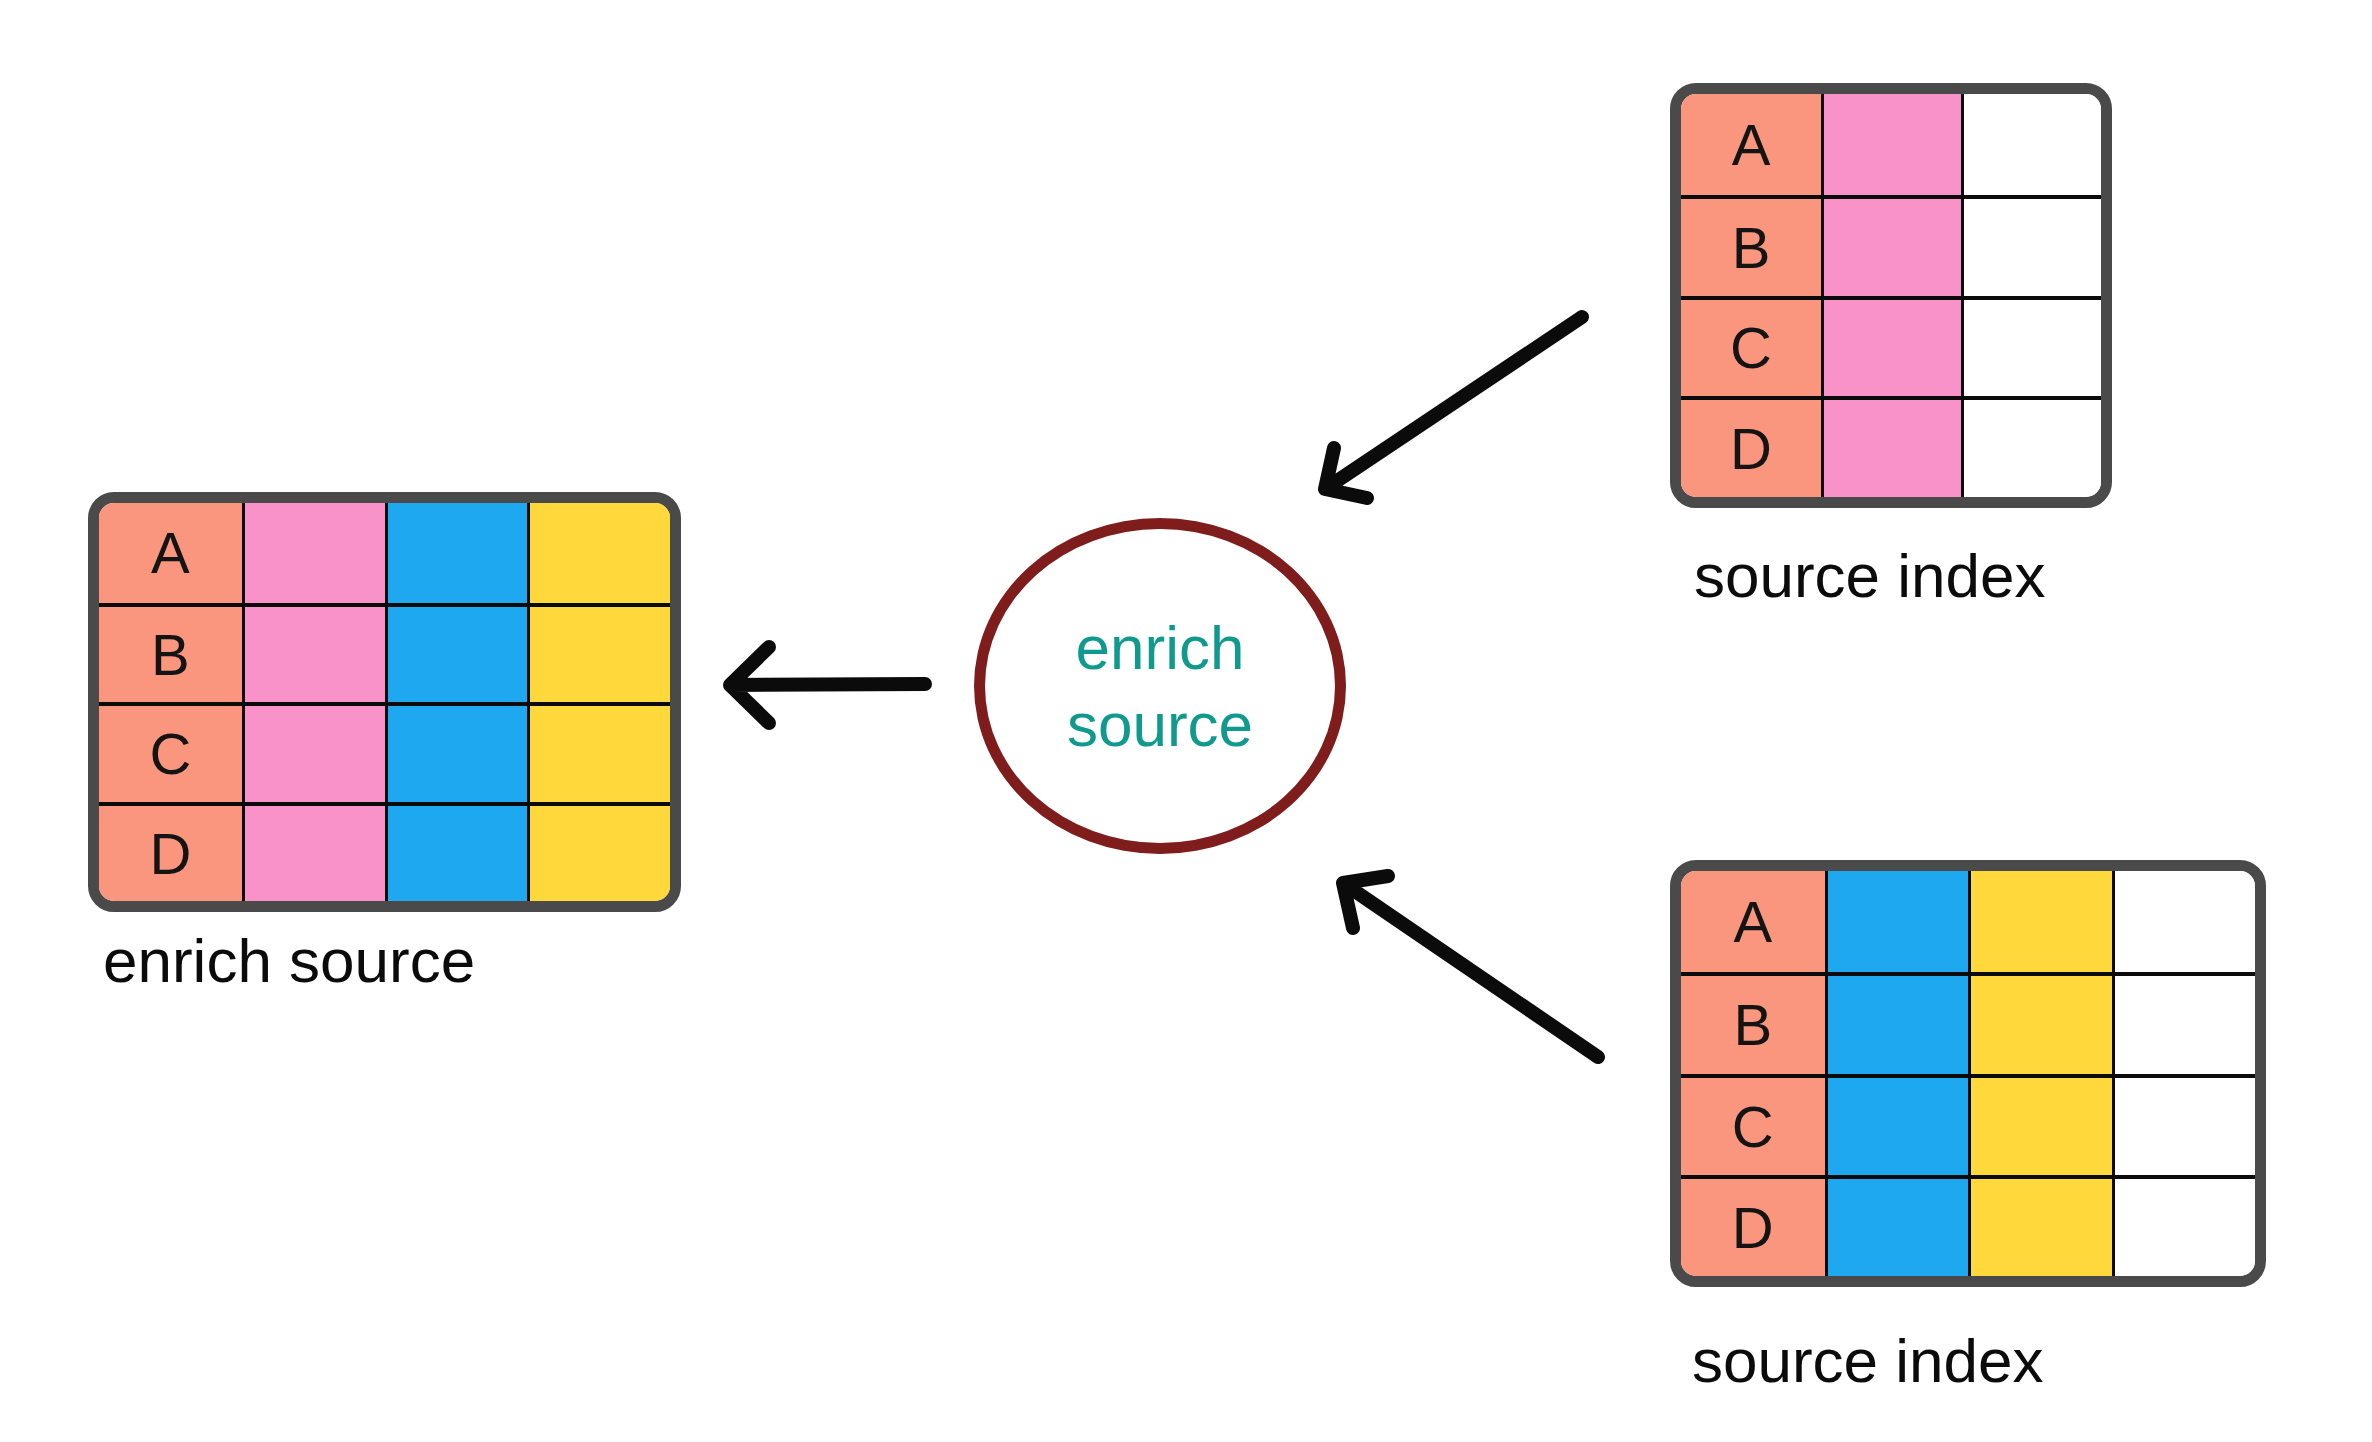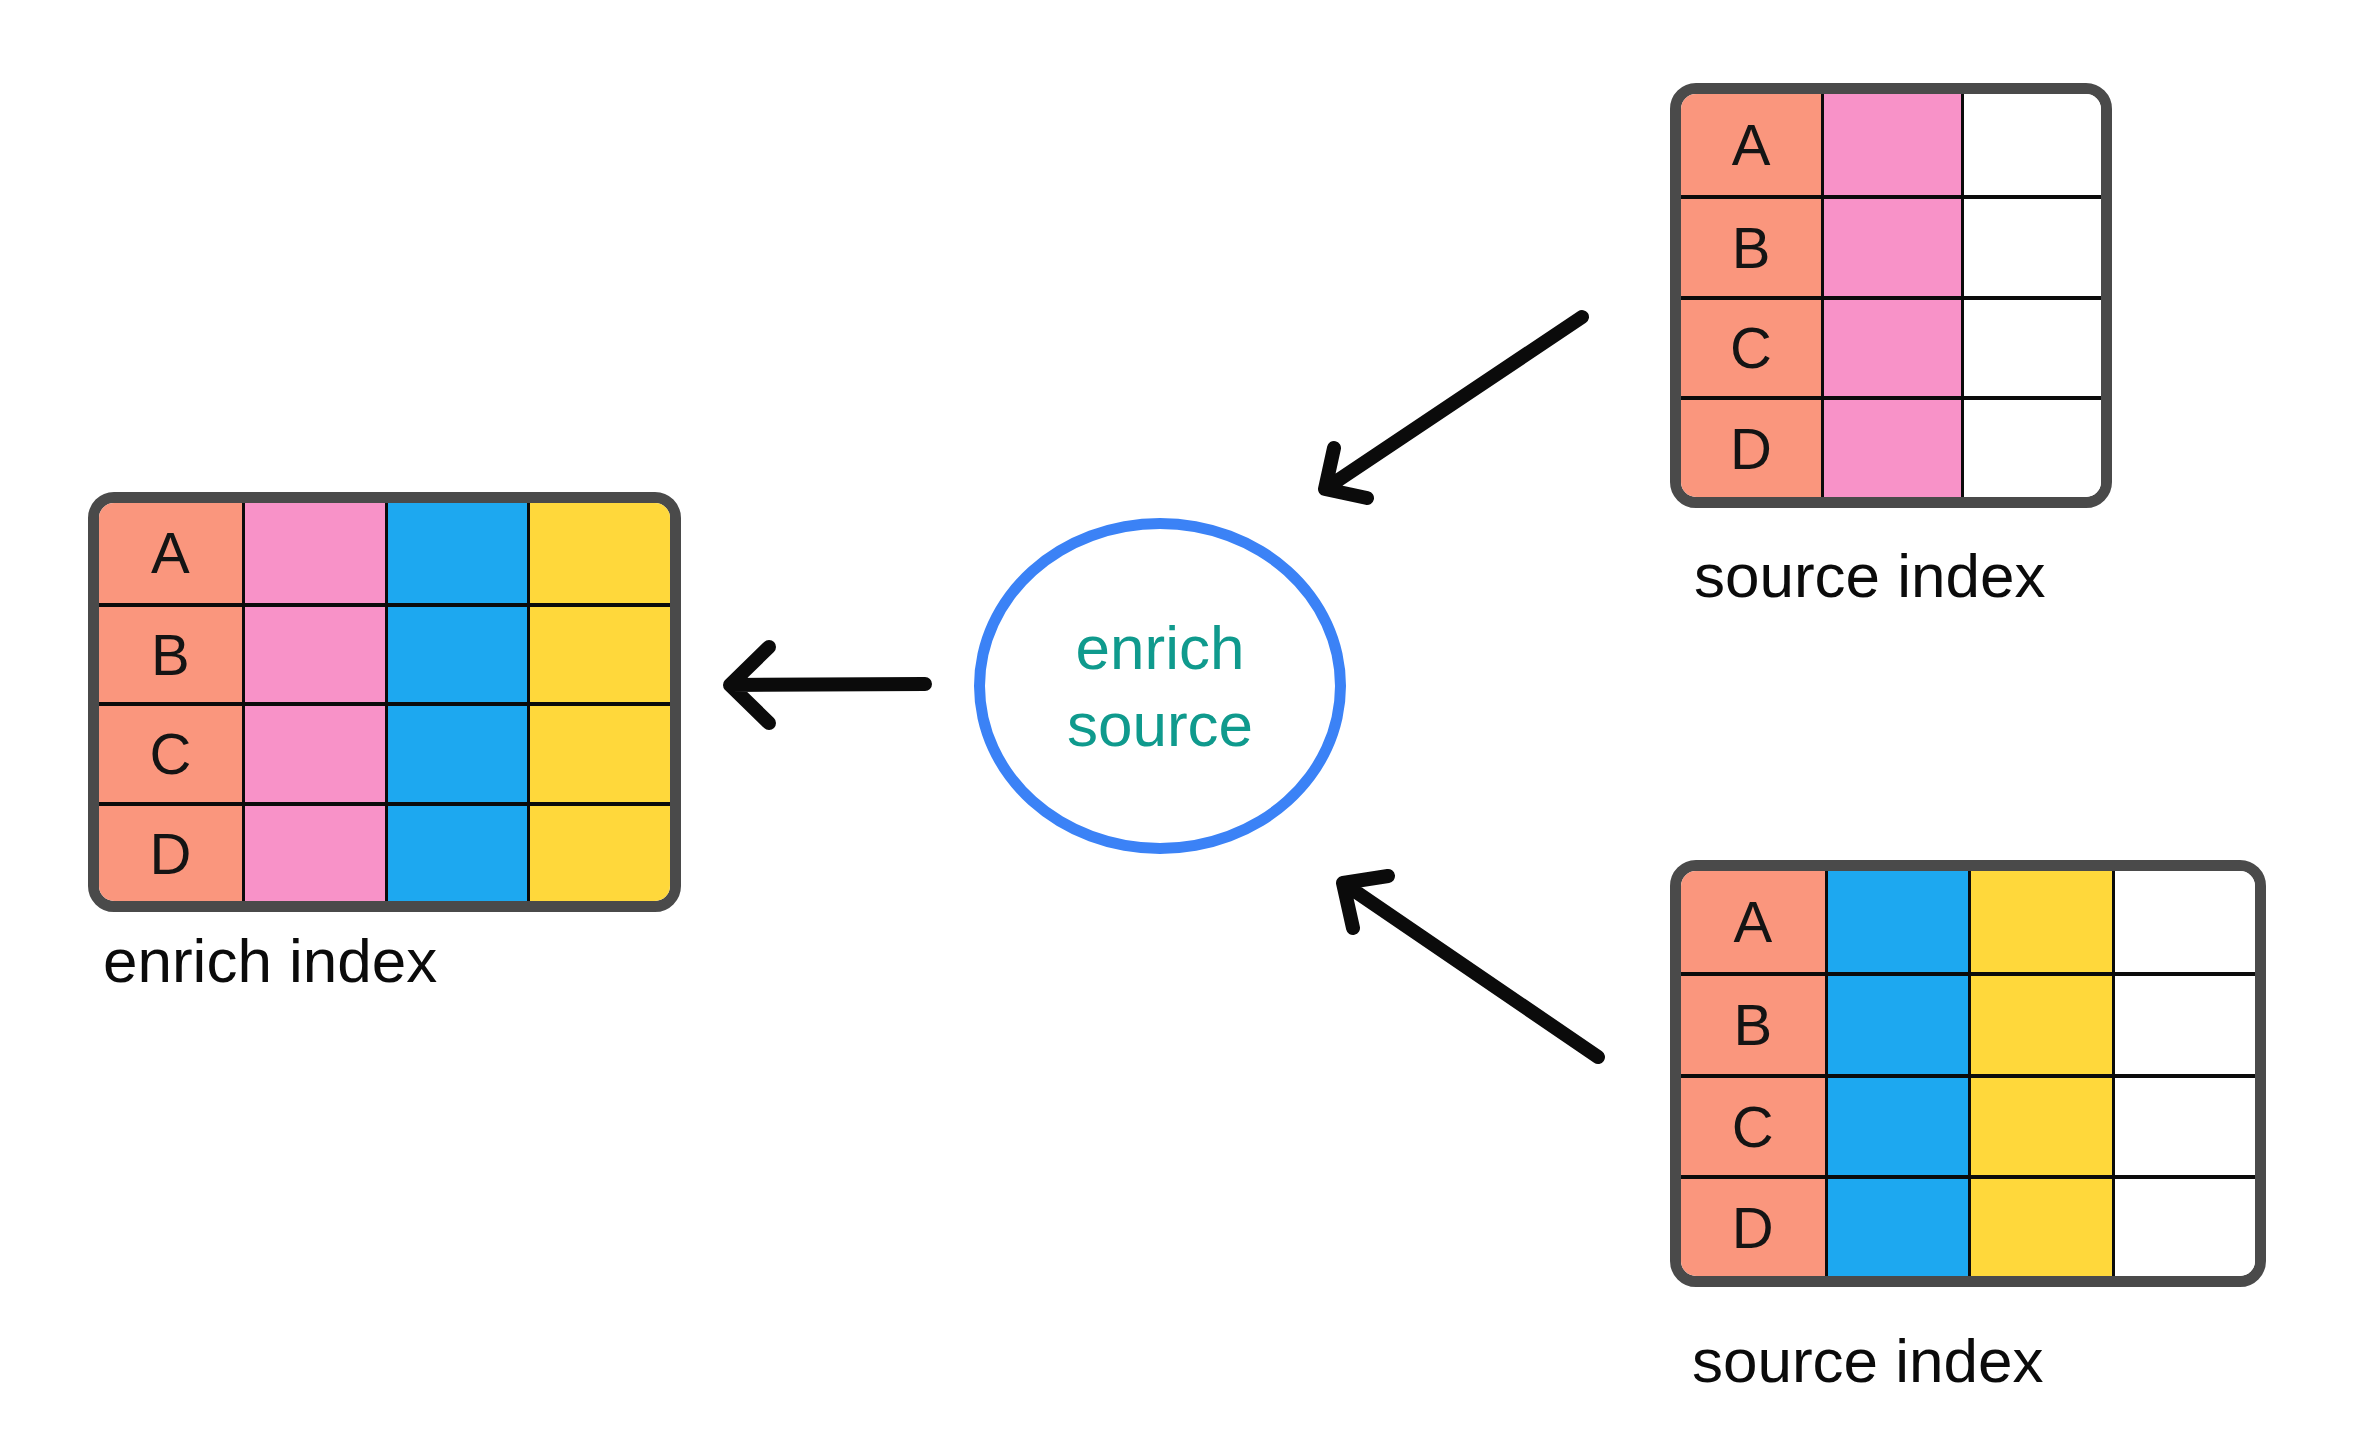--- a/index.html
+++ b/index.html
@@ -48,21 +48,21 @@
   #label-src-top { left: 1694px; top: 540px;  }
   #label-src-bot { left: 1692px; top: 1325px; }
   
   #policy-node {
     position: absolute;
     left: 974px;
     top: 518px;
     width: 372px;
     height: 336px;
     box-sizing: border-box;
-    border: 11px solid #3b82f6;
+    border: 11px solid #7f1d1d;
     border-radius: 50%;
     background: #ffffff;
     display: flex;
     flex-direction: column;
     align-items: center;
     justify-content: center;
   }
   #policy-node .pline {
     font-size: 62px;
     line-height: 1.25;
@@ -94,21 +94,21 @@
       <div class="cell bt bl" style="background: rgb(255, 216, 59);"></div>
       <div class="cell bt" style="background: rgb(250, 150, 125);">C</div>
       <div class="cell bt bl" style="background: rgb(248, 146, 200);"></div>
       <div class="cell bt bl" style="background: rgb(29, 168, 240);"></div>
       <div class="cell bt bl" style="background: rgb(255, 216, 59);"></div>
       <div class="cell bt" style="background: rgb(250, 150, 125);">D</div>
       <div class="cell bt bl" style="background: rgb(248, 146, 200);"></div>
       <div class="cell bt bl" style="background: rgb(29, 168, 240);"></div>
       <div class="cell bt bl" style="background: rgb(255, 216, 59);"></div>
     </div>
-  <div id="label-enrich" class="tlabel">enrich index</div>
+  <div id="label-enrich" class="tlabel">enrich source</div>
 
   <div id="table-src-top" class="dtable" style="grid-template-columns: repeat(3, 1fr); grid-template-rows: repeat(4, 1fr);">
       <div class="cell" style="background: rgb(250, 150, 125);">A</div>
       <div class="cell bl" style="background: rgb(248, 146, 200);"></div>
       <div class="cell bl" style="background: rgb(255, 255, 255);"></div>
       <div class="cell bt" style="background: rgb(250, 150, 125);">B</div>
       <div class="cell bt bl" style="background: rgb(248, 146, 200);"></div>
       <div class="cell bt bl" style="background: rgb(255, 255, 255);"></div>
       <div class="cell bt" style="background: rgb(250, 150, 125);">C</div>
       <div class="cell bt bl" style="background: rgb(248, 146, 200);"></div>

